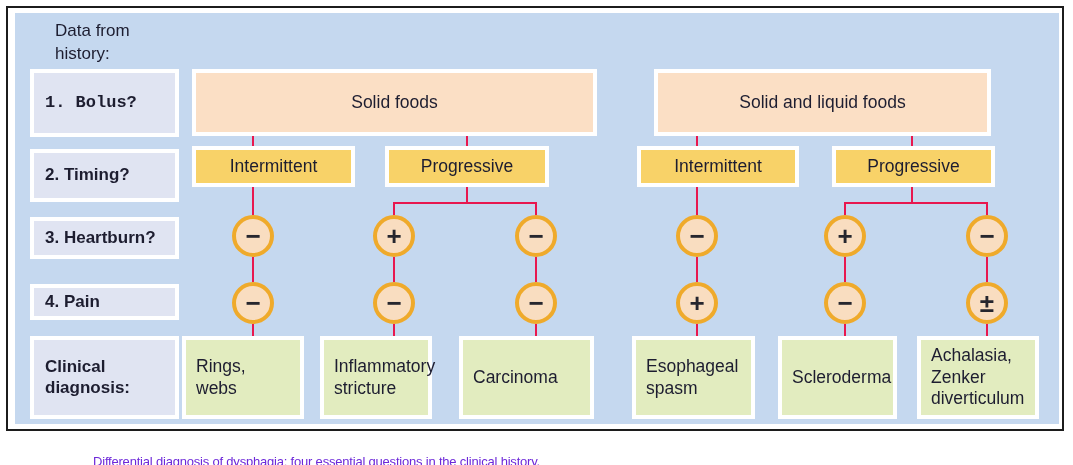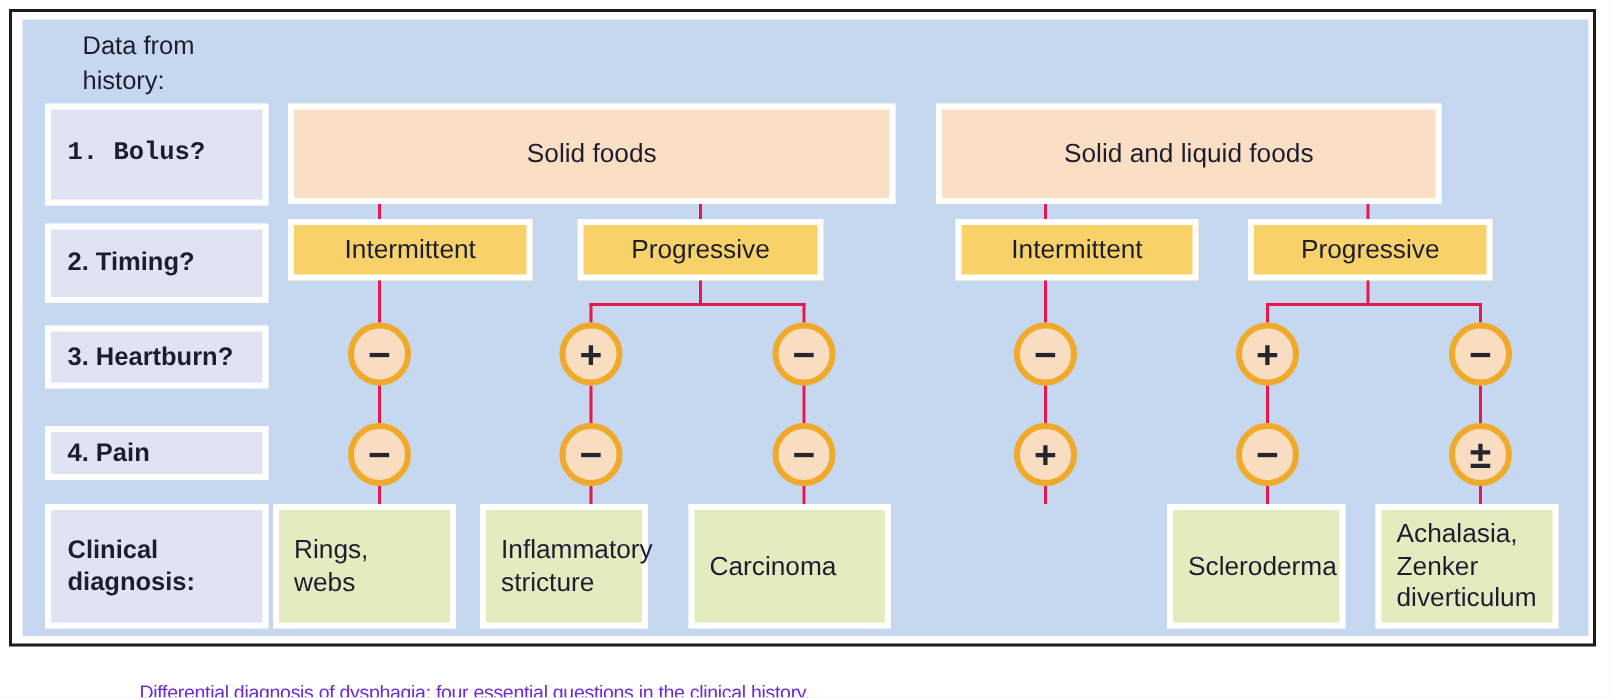--- a/index.html
+++ b/index.html
@@ -83,21 +83,21 @@
       <div class="hdr">Data from
 history:</div>
 
       <div class="rowlabel" style="top:56px;height:68px;font-family:Liberation Mono, monospace;">1. Bolus?</div>
       <div class="rowlabel" style="top:136px;height:53px;">2. Timing?</div>
       <div class="rowlabel" style="top:204px;height:42px;">3. Heartburn?</div>
       <div class="rowlabel" style="top:271px;height:36px;">4. Pain</div>
       <div class="rowlabel" style="top:323px;height:83px;">Clinical diagnosis:</div>
 
       <div class="bigbox peach" style="left:177px;width:405px;">Solid foods</div>
-      <div class="bigbox peach" style="left:609px;width:337px;">Solid and liquid foods</div>
+      <div class="bigbox peach" style="left:639px;width:337px;">Solid and liquid foods</div>
 
       <div class="bigbox yellow" style="left:177px;width:163px;">Intermittent</div>
       <div class="bigbox yellow" style="left:370px;width:164px;">Progressive</div>
       <div class="bigbox yellow" style="left:622px;width:162px;">Intermittent</div>
       <div class="bigbox yellow" style="left:817px;width:163px;">Progressive</div>
 
       <div class="vline" style="left:237px;top:123px;height:10px;"></div>
       <div class="vline" style="left:451px;top:123px;height:10px;"></div>
       <div class="vline" style="left:681px;top:123px;height:10px;"></div>
       <div class="vline" style="left:896px;top:123px;height:10px;"></div>
@@ -139,20 +139,22 @@
       <div class="circ" style="left:500px;top:269px;">−</div>
       <div class="circ" style="left:661px;top:269px;">+</div>
       <div class="circ" style="left:809px;top:269px;">−</div>
       <div class="circ" style="left:951px;top:269px;">±</div>
 
       <div class="green" style="left:167px;width:122px;">Rings,
 webs</div>
       <div class="green" style="left:305px;width:112px;">Inflammatory
 stricture</div>
       <div class="green" style="left:444px;width:135px;">Carcinoma</div>
+      <div class="green" style="left:617px;width:123px;">Esophageal
+spasm</div>
       <div class="green" style="left:763px;width:119px;">Scleroderma</div>
       <div class="green" style="left:902px;width:122px;">Achalasia,
 Zenker
 diverticulum</div>
 
     </div>
   </div>
 
   <div class="caption">Differential diagnosis of dysphagia: four essential questions in the clinical history.</div>
 </div>

